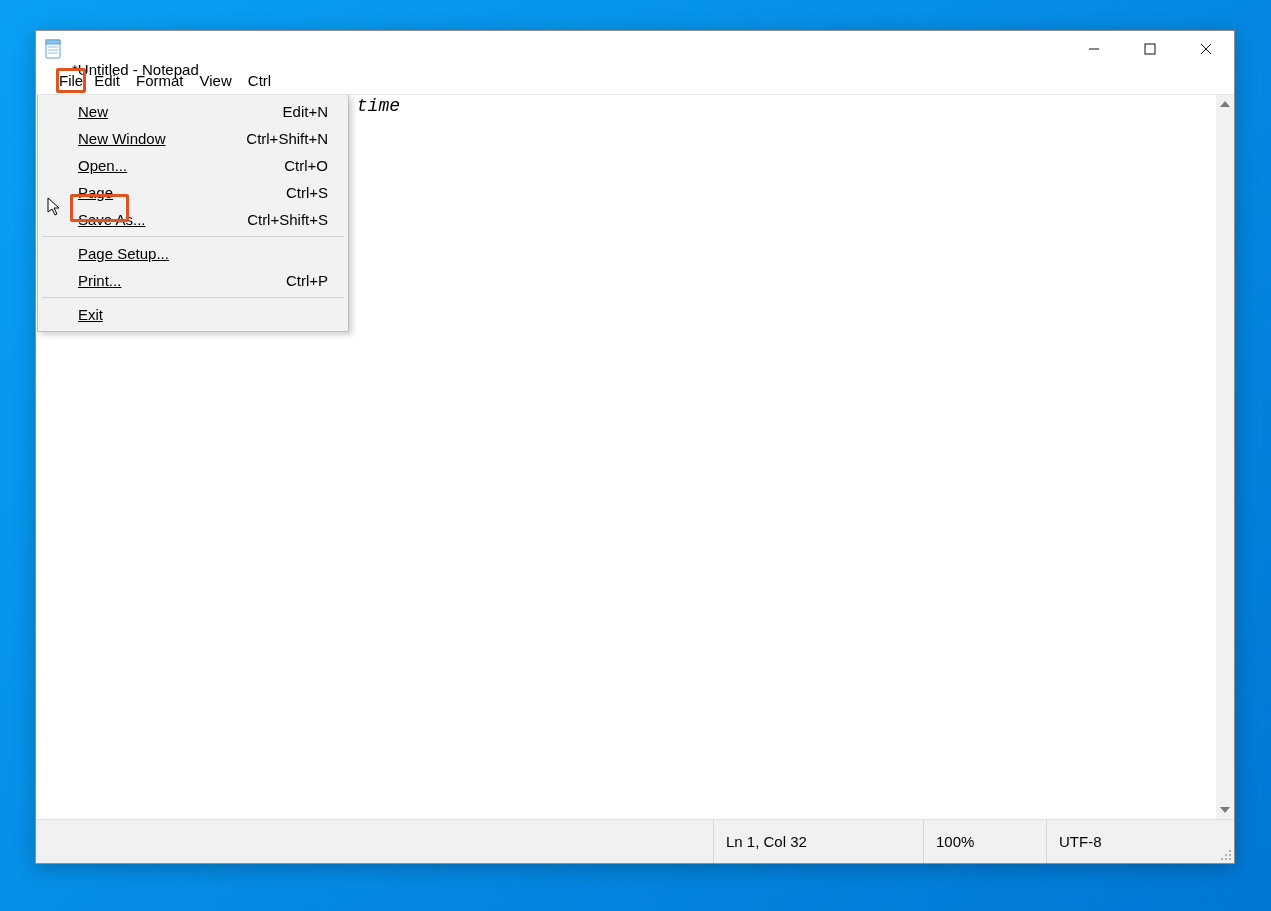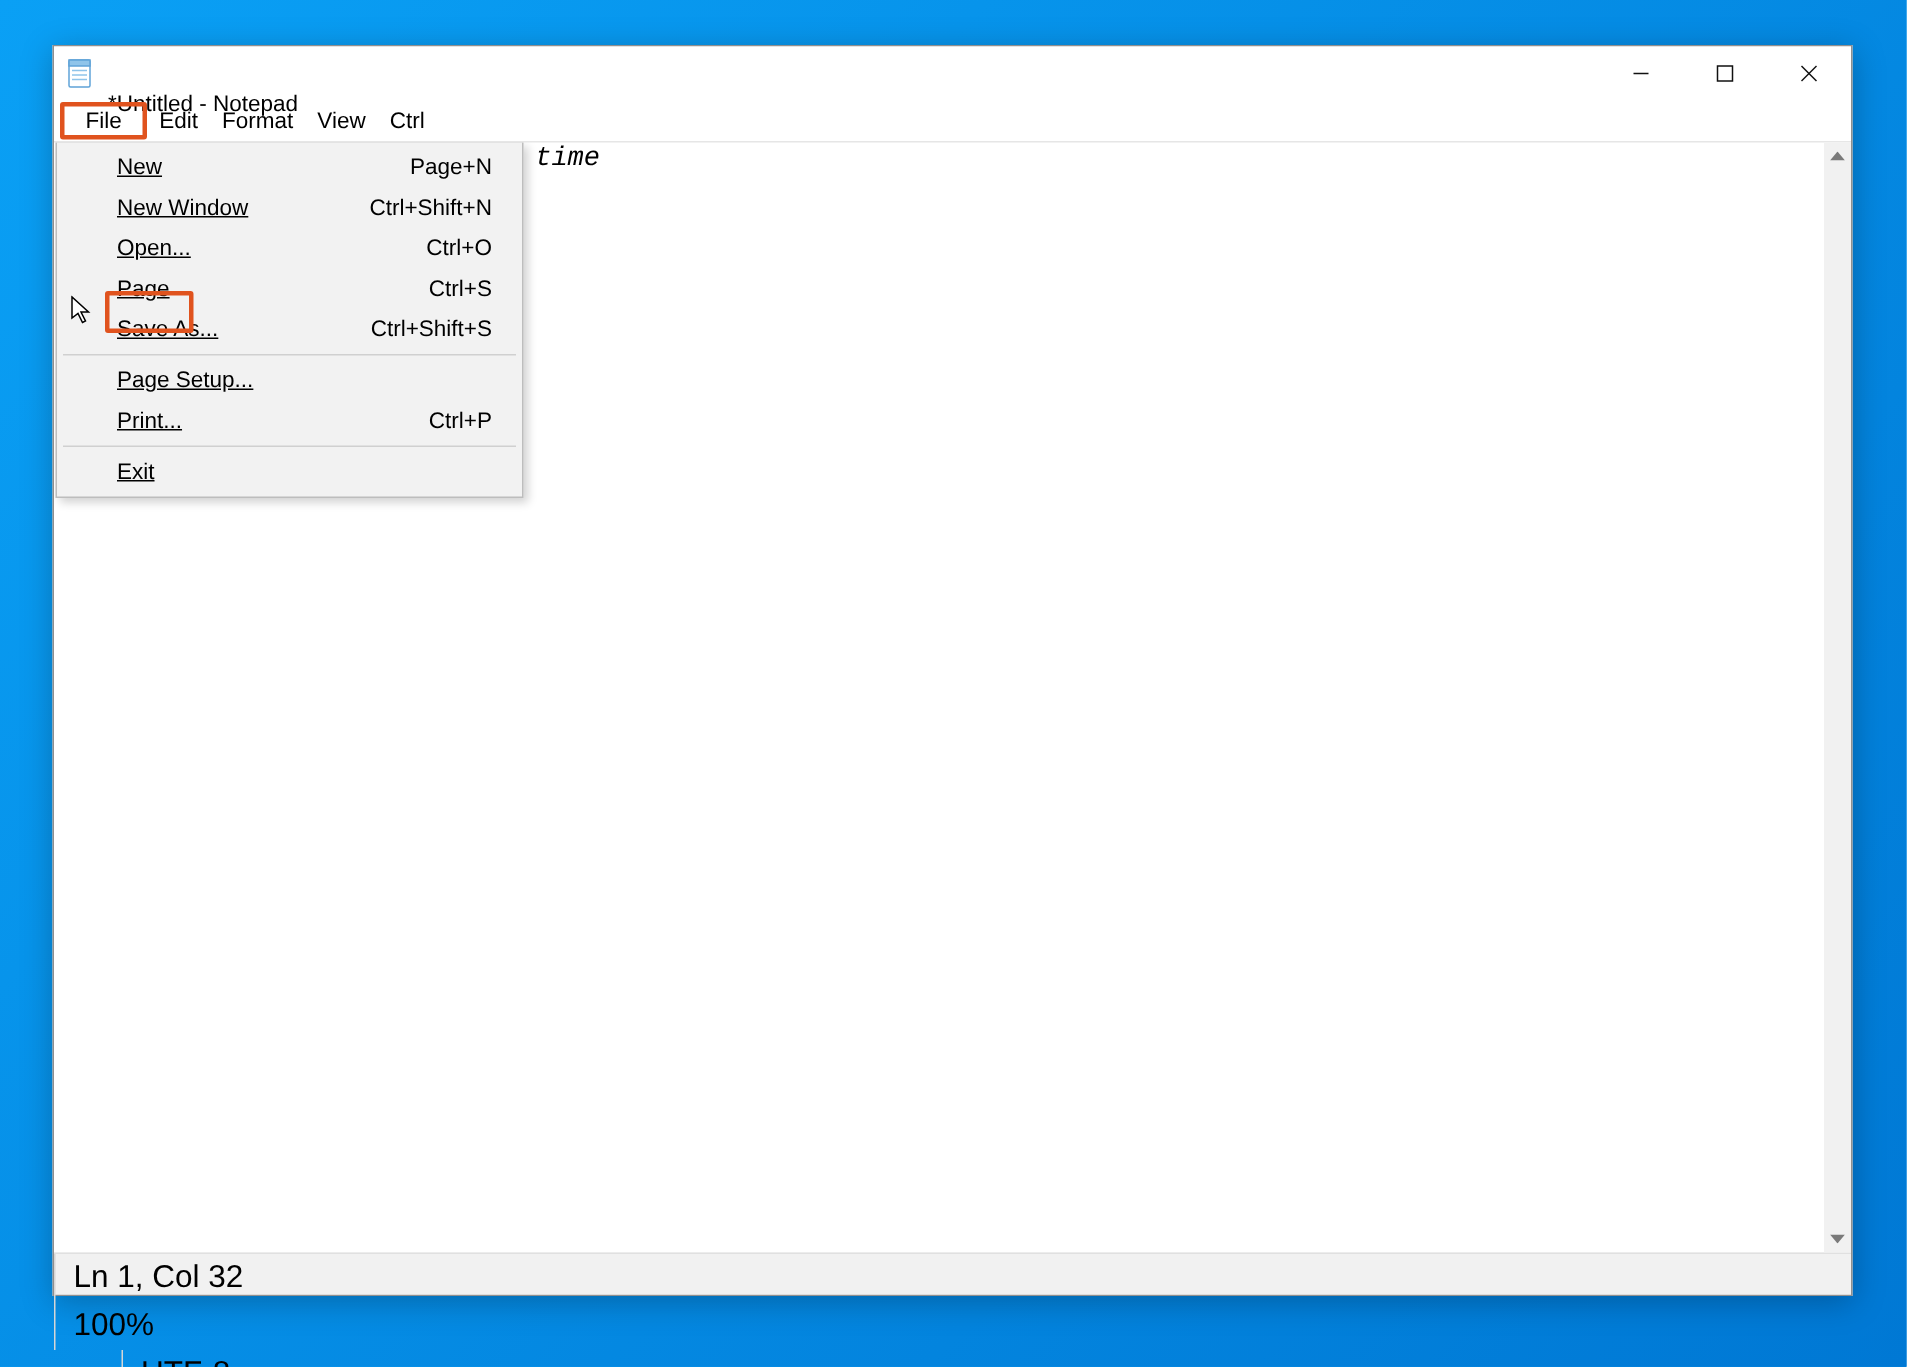--- a/index.html
+++ b/index.html
@@ -50,21 +50,22 @@
       padding: 0 4px;
       border-bottom: 1px solid #e6e6e6;
       font-size: 15px;
     }
     .menubar .menuitem {
       padding: 3px 8px;
     }
     .file-highlight {
       border: 3px solid #e0531e;
       border-radius: 2px;
-      padding: 1px 14px !important;
+      padding: 1px 0 !important;
+      margin-left: 16px;
     }
     
     .editor-wrap {
       position: relative;
       flex: 1 1 auto;
       display: flex;
       overflow: hidden;
     }
     .editor {
       flex: 1 1 auto;
@@ -112,27 +113,26 @@
     .save-highlight-box {
       position: absolute;
       left: 32px; top: 99px;
       width: 59px; height: 28px;
       border: 3px solid #e0531e;
       border-radius: 2px;
       pointer-events: none;
     }
     
     .statusbar {
-      height: 28px;
+      height: 44px;
       border-top: 1px solid #e0e0e0;
       background: #f1f1f1;
       display: flex;
-      font-size: 21px;
-      color: #000;
-      flex-direction: column;
+      font-size: 15px;
+      color: #000;
     }
     .statusbar .spacer { flex: 1; }
     .statusbar .cell {
       border-left: 1px solid #d6d6d6;
       padding: 4px 12px;
       display: flex; align-items: center;
     }
     .statusbar .cell.pos { width: 210px; }
     .statusbar .cell.zoom { width: 78px; }
     .statusbar .cell.eol  { width: 178px; }
@@ -205,21 +205,21 @@
       <div class="arrow-down">
         <svg width="10" height="6">
             <path d="M0 0 L10 0 L5 6 Z" fill="#7a7a7a"></path>
           </svg>
       </div>
     </div>
 
     <div class="dropdown">
       <div class="dd-item">
         <span class="label">New</span>
-        <span class="shortcut">Page+N</span>
+        <span class="shortcut">Edit+N</span>
       </div>
       <div class="dd-item">
         <span class="label">New Window</span>
         <span class="shortcut">Ctrl+Shift+N</span>
       </div>
       <div class="dd-item">
         <span class="label">Open...</span>
         <span class="shortcut">Ctrl+O</span>
       </div>
       <div class="dd-item">

